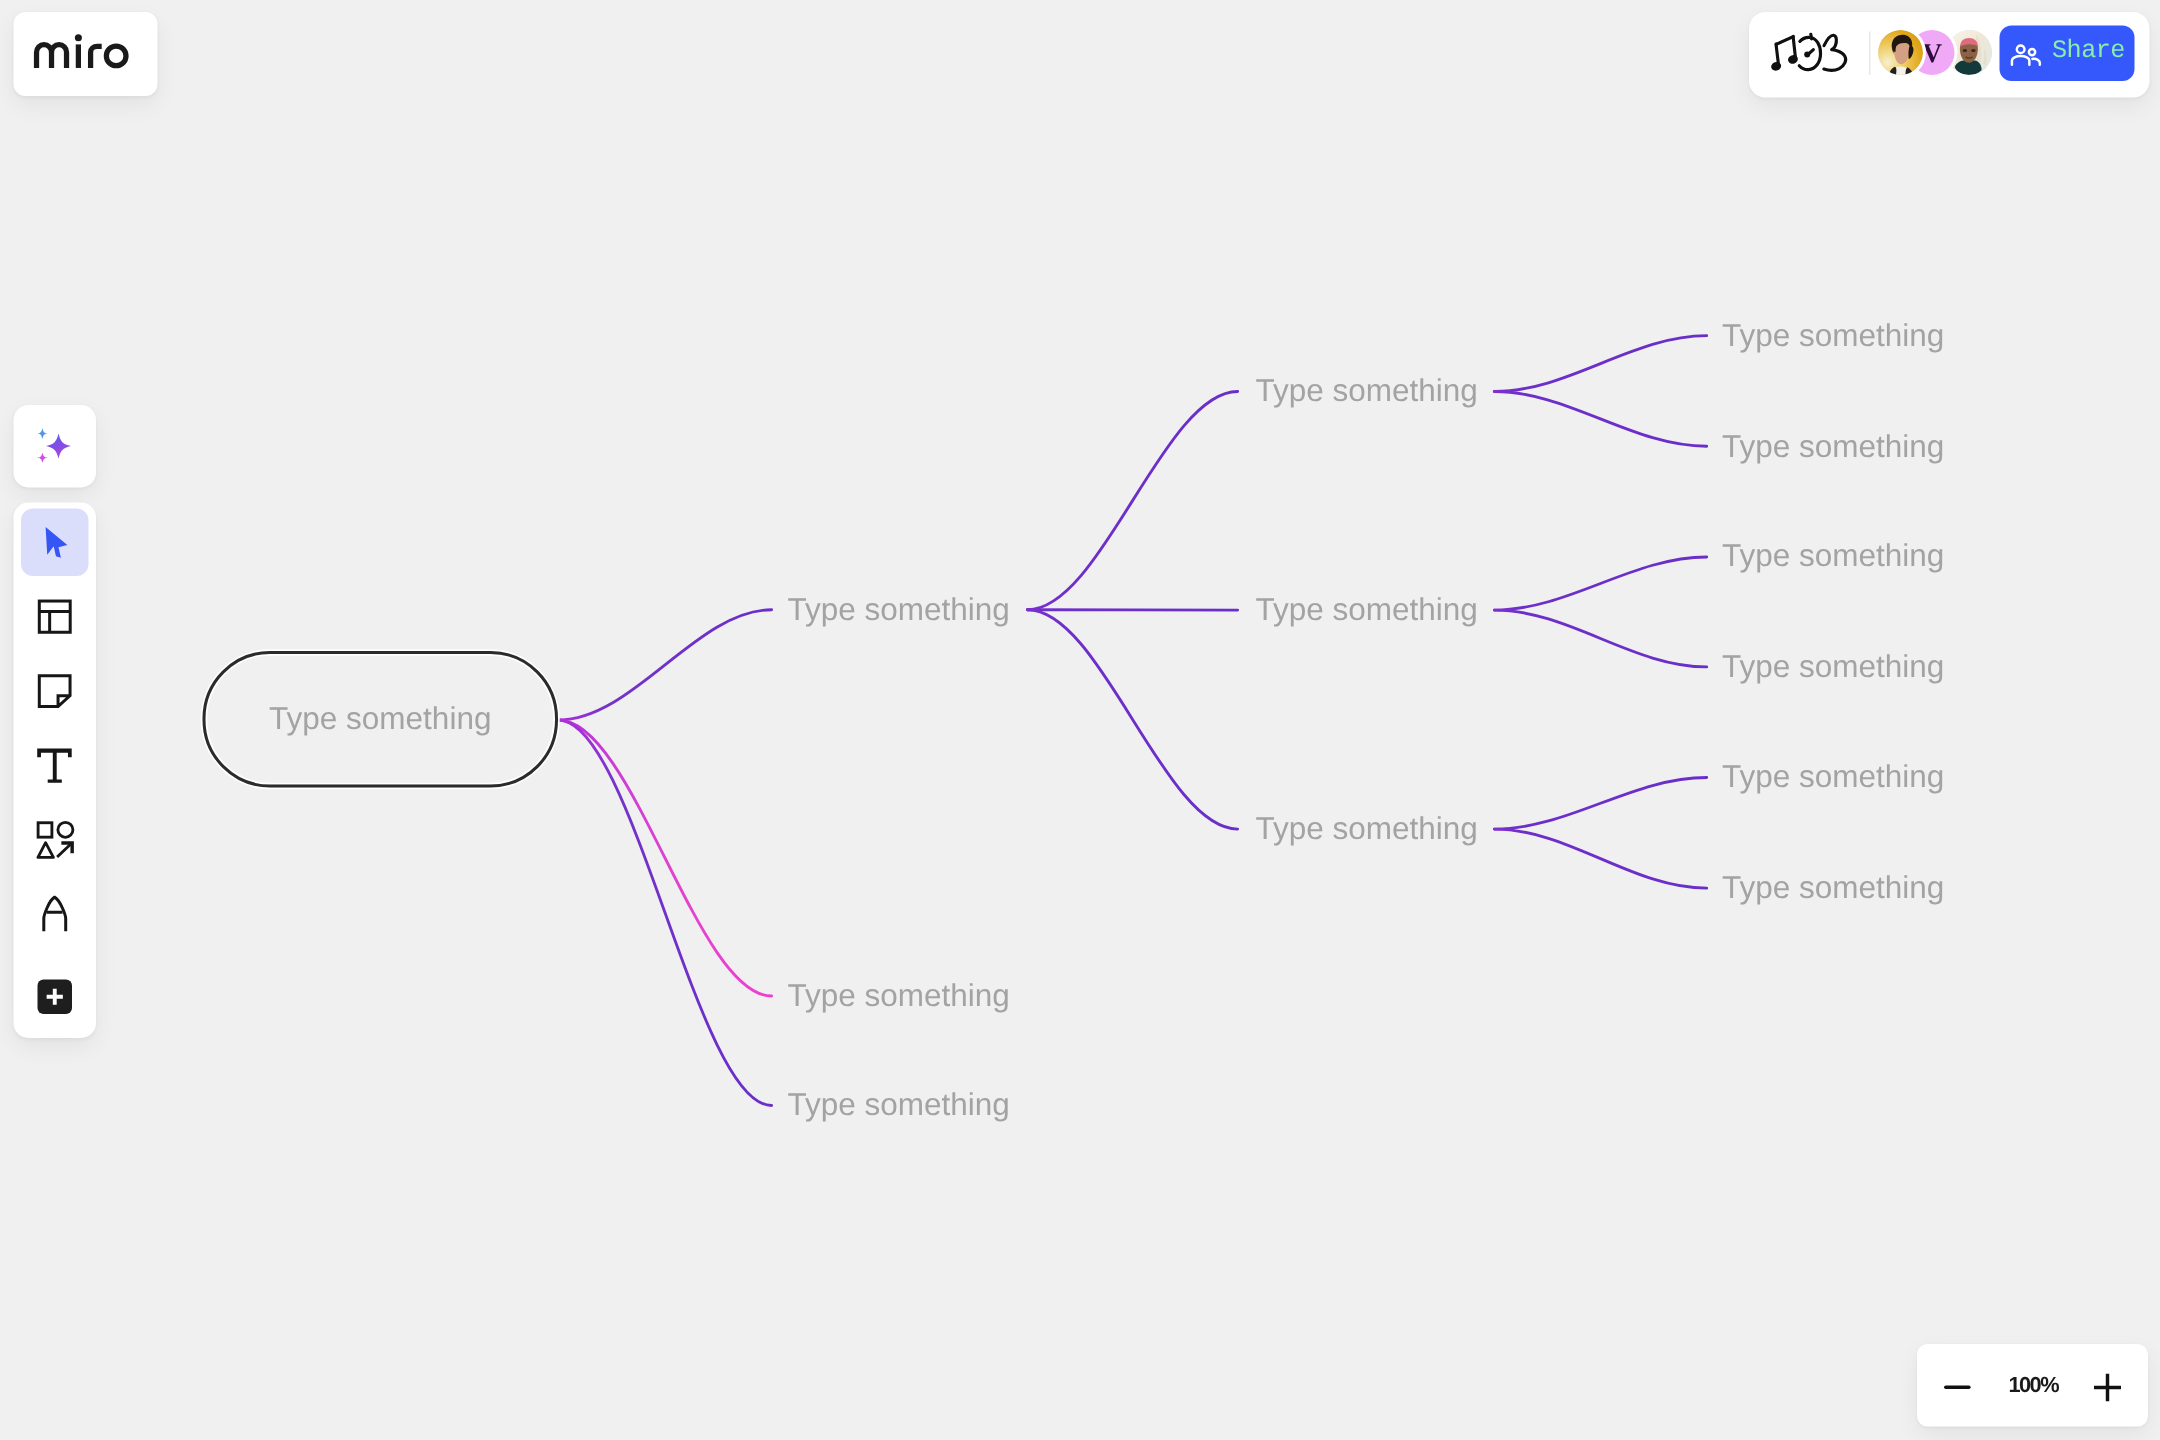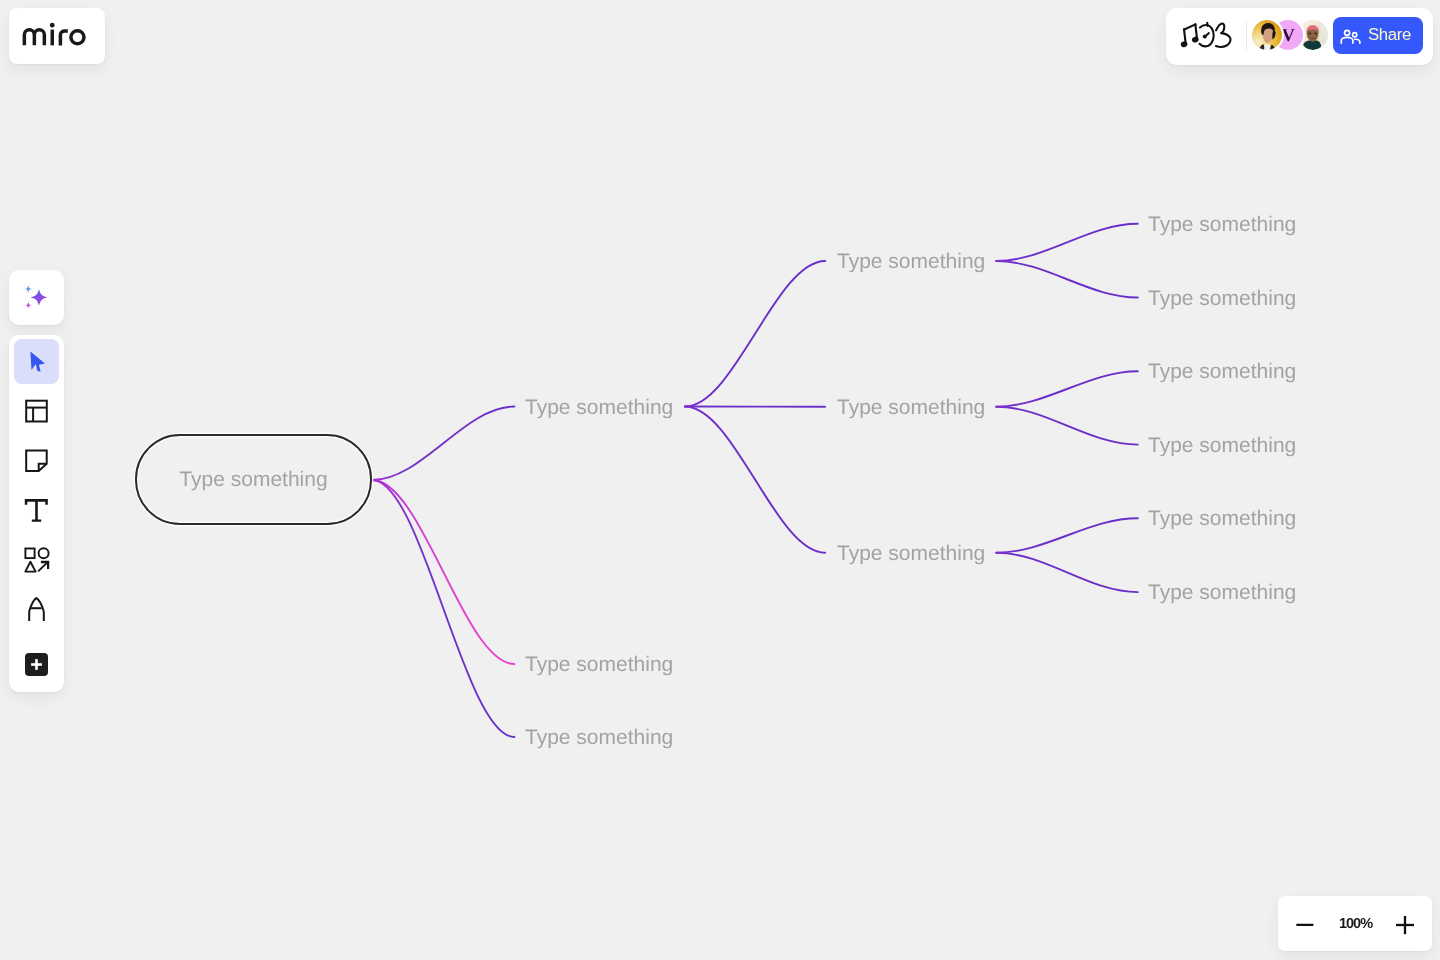--- a/index.html
+++ b/index.html
@@ -55,24 +55,24 @@
   .avatar.a1{left:0px;z-index:3}
   .avatar.a2{left:21.7px;z-index:2}
   .avatar.a3{left:46.5px;z-index:1}
   .av-initial{
     background:#f0a9f6;color:#2e0b3c;font-size:18px;font-weight:700;
     display:flex;align-items:center;justify-content:center;line-height:1;
     font-family:"Liberation Serif",serif;
   }
   .share-btn{
     position:absolute;left:167px;top:9px;width:90px;height:37px;
-    background:#3458fb;color:#fef9c3;border:none;
+    background:#3458fb;color:#86efac;border:none;
     border-radius:8px;display:flex;align-items:center;
     padding:0 0 0 7.2px;font-size:16.8px;letter-spacing:-0.35px;cursor:pointer;
-    font-family:Liberation Sans, sans-serif;line-height:1;
+    font-family:Liberation Mono, monospace;line-height:1;
   }
   .share-btn span{margin-left:5.8px;margin-top:-1px}
 
   
   .ai-card{
     position:absolute;left:9px;top:270px;width:55px;height:55px;
     background:#fff;border-radius:10px;
     box-shadow:0 1px 3px rgba(0,0,0,.055),0 6px 16px rgba(0,0,0,.06);
     cursor:pointer;
   }

